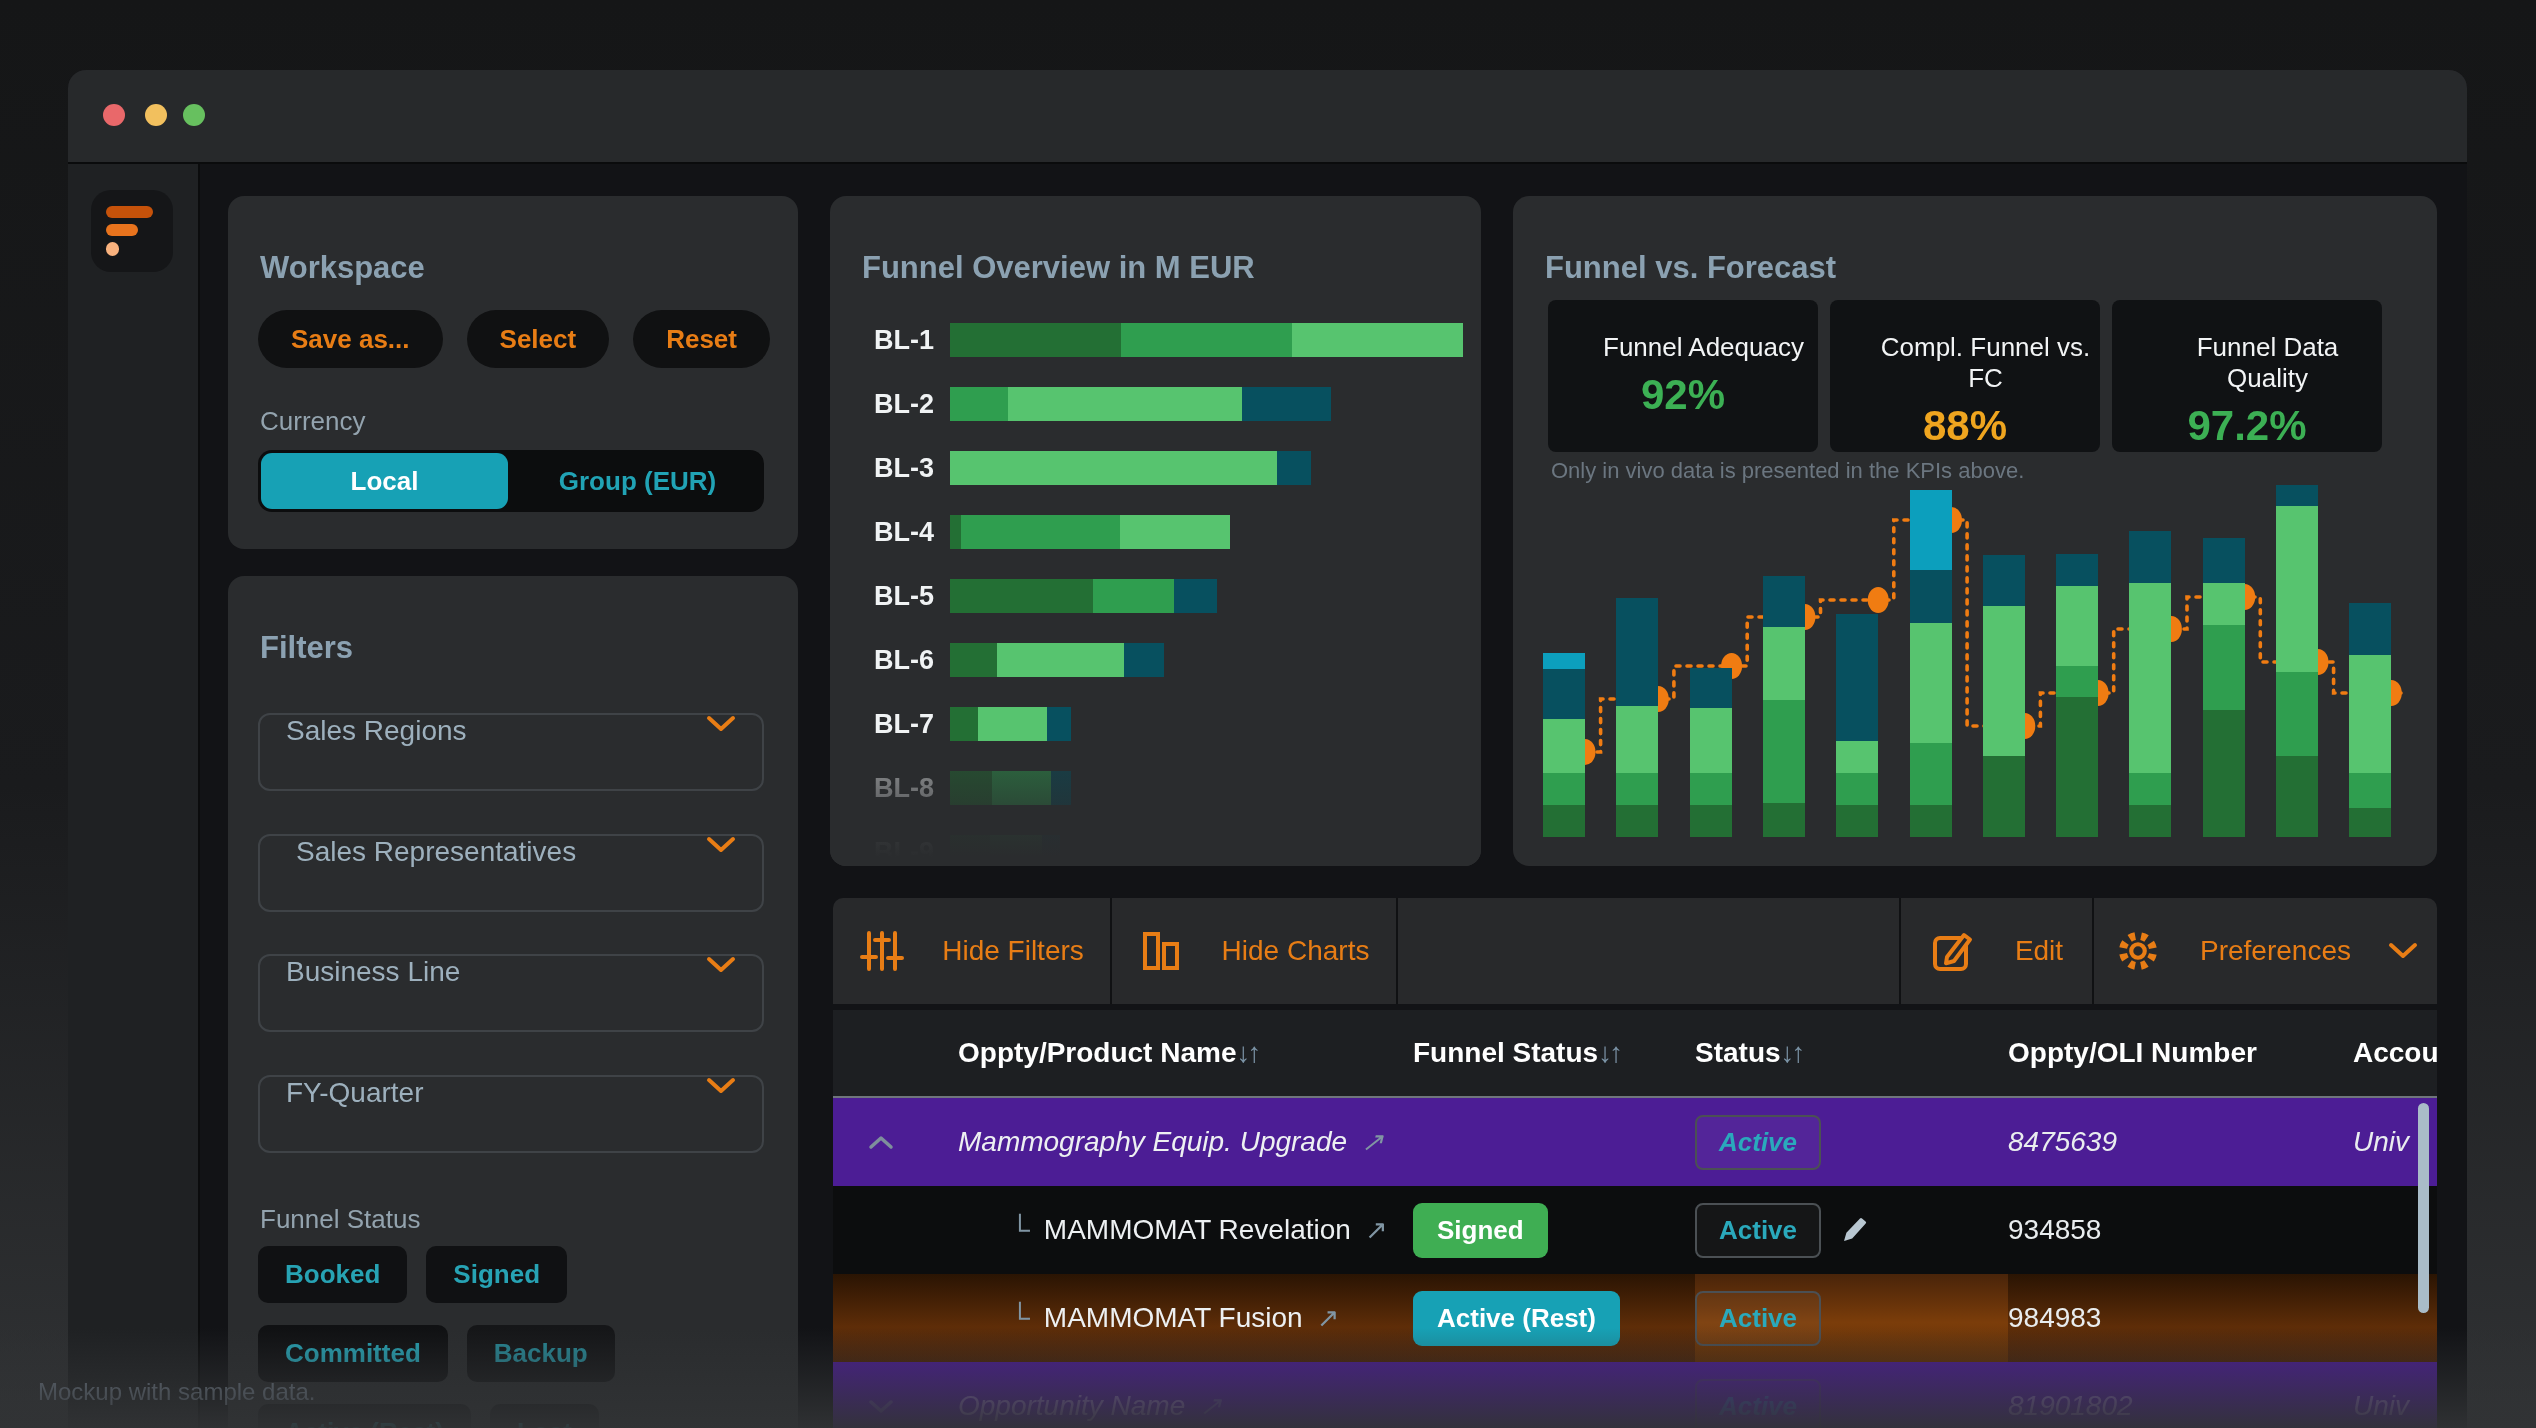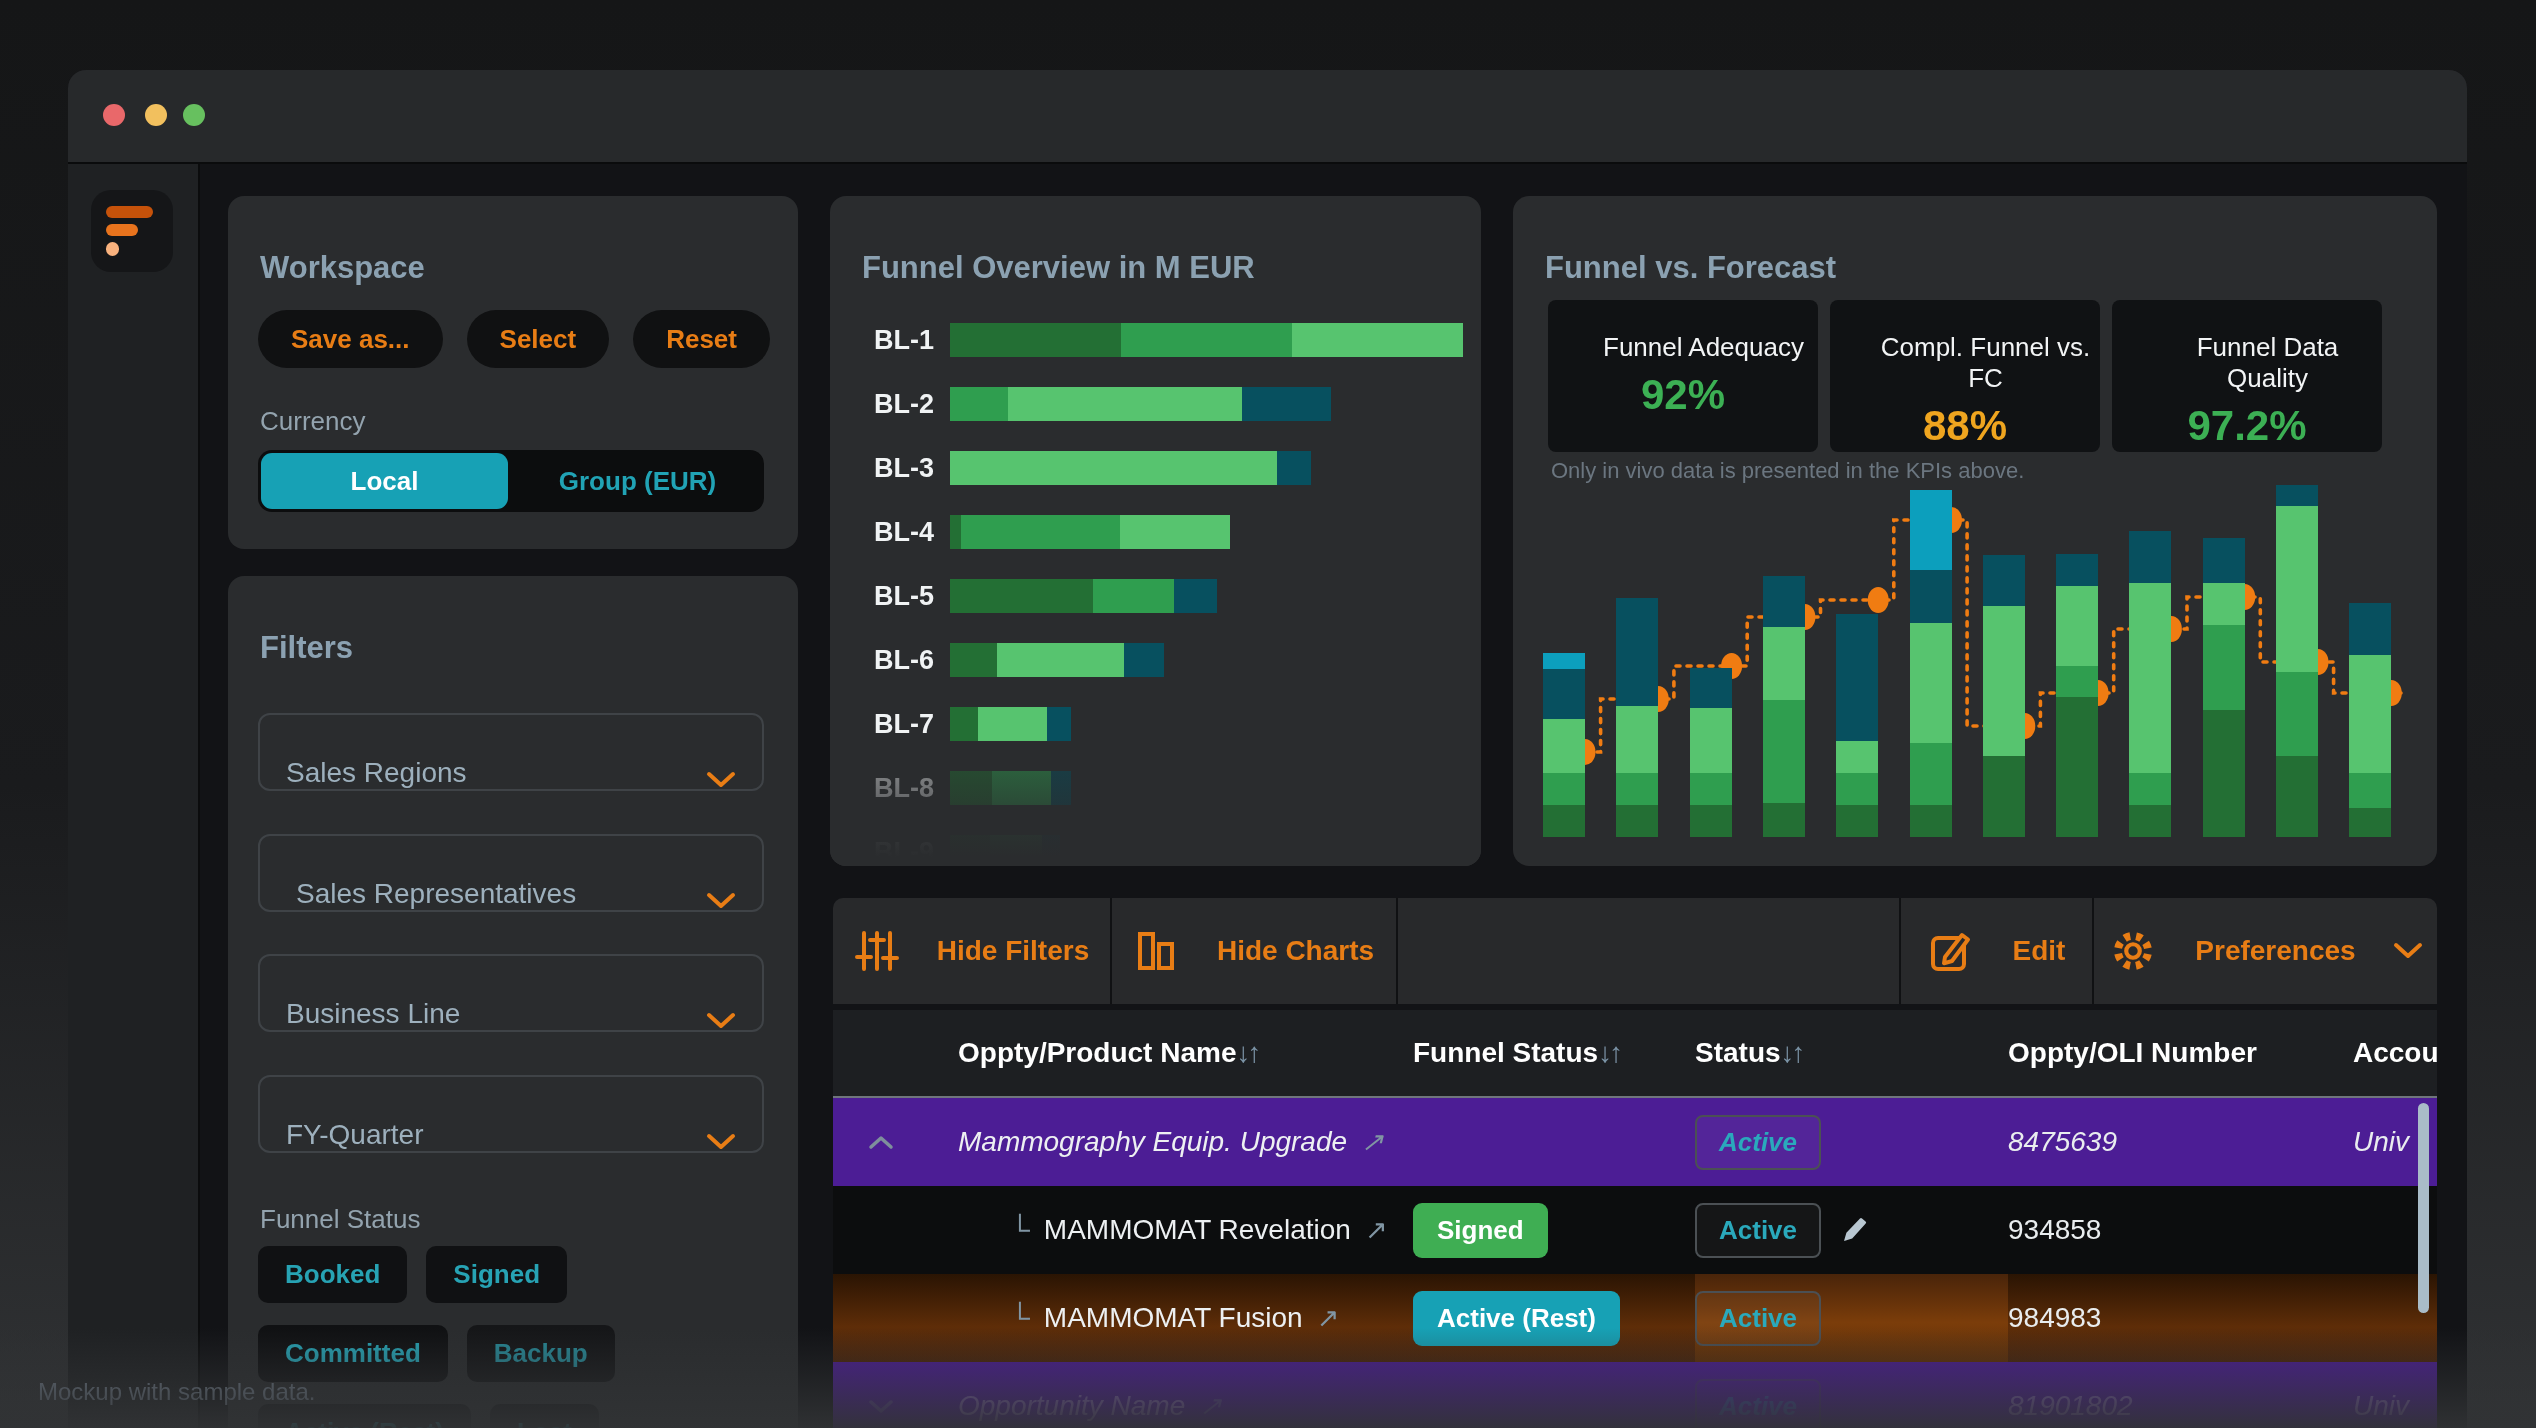--- a/index.html
+++ b/index.html
@@ -37,21 +37,21 @@
     font-size:26px;font-weight:700;display:flex;align-items:center;cursor:pointer;}
   .mini-label{position:absolute;left:32px;font-size:26px;color:#93a3ae;}
   #currency-label{top:210px;}
   .seg-control{position:absolute;left:30px;top:254px;width:506px;height:62px;background:#0c0d0e;border-radius:14px;display:flex;}
   .seg{flex:1;margin:3px;display:flex;align-items:center;justify-content:center;font-size:26px;font-weight:700;
     color:#21a3b5;border-radius:11px;cursor:pointer;}
   .seg.selected{background:#17a1b5;color:#ffffff;}
 
   #filters{left:160px;top:506px;width:570px;height:880px;}
   .dropdown{position:absolute;left:30px;width:506px;height:78px;border:2px solid #3f4347;border-radius:12px;
-    display:flex;align-items:flex-end;padding:0 26px;color:#9db0bd;font-size:28px;box-sizing:border-box;cursor:pointer;}
+    display:flex;align-items:flex-start;padding:0 26px;color:#9db0bd;font-size:28px;box-sizing:border-box;cursor:pointer;}
   .dropdown .sp{flex:1}
   #funnel-status-label{top:628px;}
   .chips{position:absolute;left:30px;top:670px;width:516px;display:flex;flex-wrap:wrap;gap:22px 19px;}
   .chip{height:57px;padding:0 27px;border-radius:10px;background:#101113;color:#27a3b4;
     font-size:26px;font-weight:700;display:flex;align-items:center;cursor:pointer;}
   .chip.dim{opacity:.78}
 
   #funnel-overview{left:762px;top:126px;width:651px;height:670px;overflow:hidden;}
   .fo-row{position:absolute;left:0;height:34px;width:100%;}
   .fo-label{position:absolute;left:0;width:104px;text-align:right;font-size:27px;font-weight:700;color:#f0f3f4;line-height:34px;}
@@ -66,21 +66,21 @@
   .kpi-value{margin-top:8px;font-size:42px;font-weight:700;}
   .fc-note{position:absolute;left:38px;top:262px;font-size:22px;color:#6b7680;}
   .fchart{position:absolute;left:30px;top:274px;width:850px;height:367px;}
   .fbar{position:absolute;bottom:0;width:42px;display:flex;flex-direction:column;}
   .fbar div{width:100%;}
   .fline{position:absolute;left:0;top:0;overflow:visible;}
 
   #toolbar{position:absolute;left:765px;top:828px;width:1604px;height:106px;background:#28292b;
     border-radius:10px 10px 0 0;display:flex;align-items:stretch;}
   .tb-item{display:flex;align-items:center;justify-content:center;gap:37px;color:#e87d15;
-    font-size:28px;font-weight:700;cursor:pointer;}
+    font-size:28px;font-weight:400;cursor:pointer;}
   .tb-sep-r{border-right:2px solid #101113;}
   .tb-sep-l{border-left:2px solid #101113;}
   .tb-spacer{flex:1;}
 
   #table{position:absolute;left:765px;top:940px;width:1604px;bottom:0;}
   .grid-cols{display:grid;grid-template-columns:95px 485px 282px 313px 345px 84px;align-items:center;}
   .thead{position:absolute;left:0;top:0;width:1604px;height:88px;background:#1d1f22;
     border-bottom:2px solid rgba(196,206,214,.5);box-sizing:border-box;}
   .th{color:#ffffff;font-size:28px;font-weight:700;white-space:nowrap;overflow:hidden;display:flex;align-items:center;cursor:pointer;}
   .th .sort{color:#7b93a6;font-weight:400;letter-spacing:-3px;}

